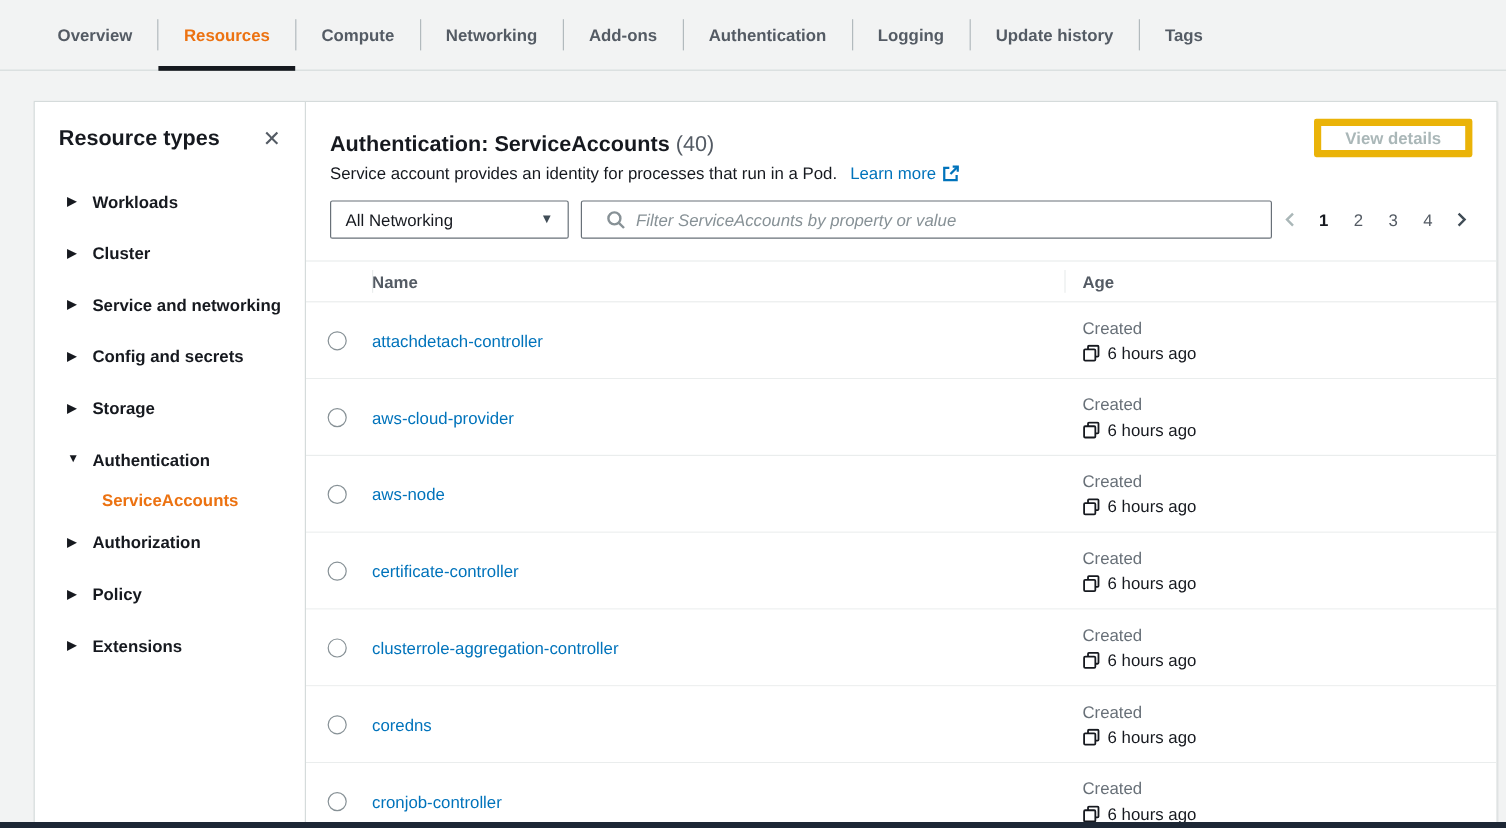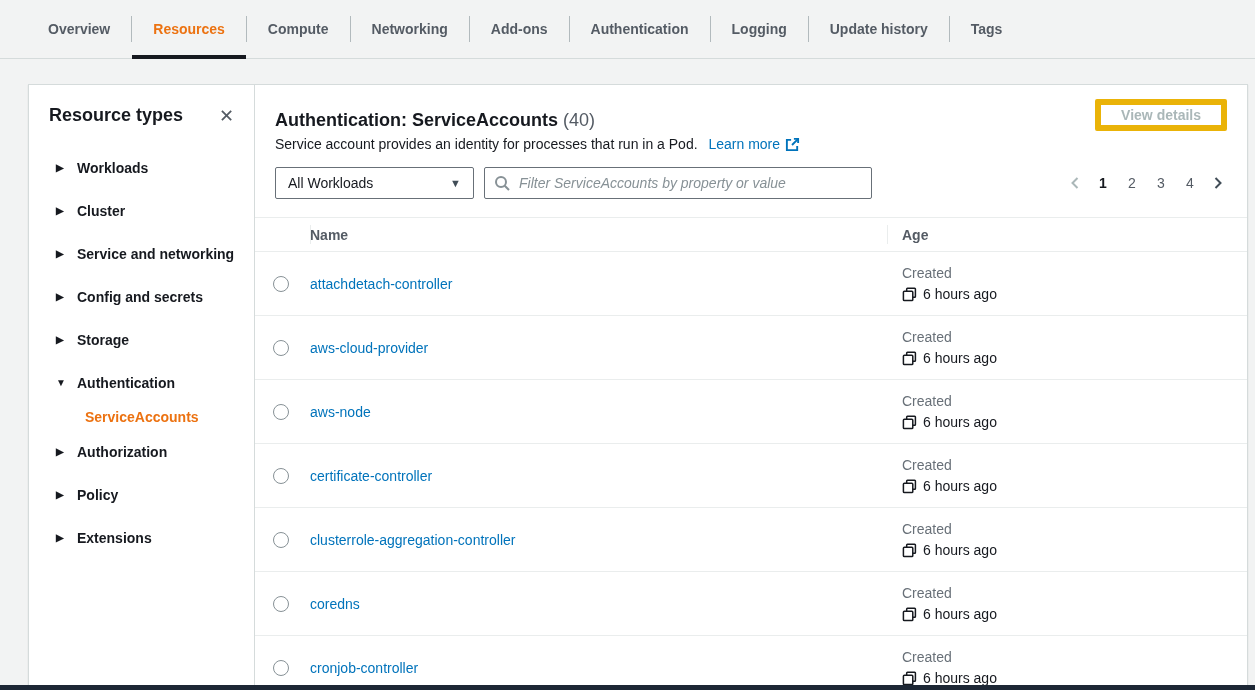--- a/index.html
+++ b/index.html
@@ -36,21 +36,21 @@
   .title-row { display:flex; justify-content:space-between; align-items:flex-end; height:32px; }
   .panel-title { font-size:18px; margin:0; font-weight:700; }
   .panel-count { font-weight:400; color:#545b64; }
   .btn-secondary { height:32px; padding:0 20px; background:#fff; border:6px solid #eab308; border-radius:2px; color:#aab7b8; font-weight:700; font-size:14px; font-family:inherit; }
   .desc-row { margin-top:4px; height:20px; }
   .learn-more { color:#0073bb; text-decoration:none; margin-left:7px; display:inline-flex; align-items:center; gap:5px; vertical-align:middle; }
   .desc-text { vertical-align:middle; }
   .filter-row { display:flex; align-items:center; margin-top:12px; height:32px; }
   .nsselect { width:199px; height:32px; border:1px solid #687078; border-radius:2px; background:#fff; display:flex; align-items:center; justify-content:space-between; padding:0 12px; cursor:pointer; }
   .nsselect .caret { font-size:11px; color:#414d57; }
-  .searchbox { width:388px; height:32px; border:1px solid #687078; border-radius:2px; background:#fff; display:flex; align-items:center; padding:0 9px; margin-left:10px; }
+  .searchbox { width:576px; height:32px; border:1px solid #687078; border-radius:2px; background:#fff; display:flex; align-items:center; padding:0 20px; margin-left:10px; }
   .searchbox input { border:none; outline:none; flex:1; font-size:14px; font-family:inherit; margin-left:7px; color:#16191f; background:transparent; }
   .searchbox input::placeholder { font-style:italic; color:#879196; opacity:1; }
   .pagination { margin-left:auto; display:flex; align-items:center; gap:9px; color:#545b64; }
   .page-btn { background:none; border:none; font-size:14px; font-family:inherit; color:#545b64; width:20px; height:24px; cursor:pointer; padding:0; }
   .page-btn.current { font-weight:700; color:#16191f; }
   .chev { background:none; border:none; padding:0 2px; cursor:pointer; display:flex; align-items:center; }
 
   
   .table { margin-top:18px; border-top:1px solid #eaeded; }
   .thead { display:flex; align-items:center; height:34px; border-bottom:1px solid #eaeded; position:relative; font-weight:700; color:#545b64; }
@@ -156,21 +156,21 @@
           <span>Learn more</span>
           <svg width="15" height="15" viewBox="0 0 16 16" fill="none" stroke="#0073bb" stroke-width="2">
             <path d="M13 9.5 V14 H2 V3 H6.5"></path>
             <path d="M9.5 2 H14 V6.5"></path>
             <path d="M14 2 L7.5 8.5"></path>
           </svg>
         </a>
       </div>
       <div class="filter-row">
         <div class="nsselect">
-          <span>All Workloads</span>
+          <span>All Networking</span>
           <span class="caret">▼</span>
         </div>
         <div class="searchbox">
           <svg width="16" height="16" viewBox="0 0 16 16" fill="none" stroke="#879196" stroke-width="2">
             <circle cx="7" cy="7" r="5"></circle>
             <path d="M10.7 10.7 L15 15"></path>
           </svg>
           <input type="text" value="" placeholder="Filter ServiceAccounts by property or value" style="">
         </div>
         <div class="pagination">

